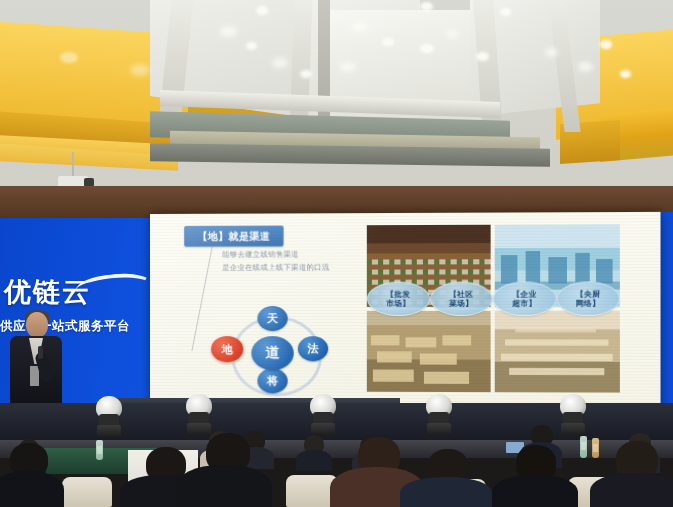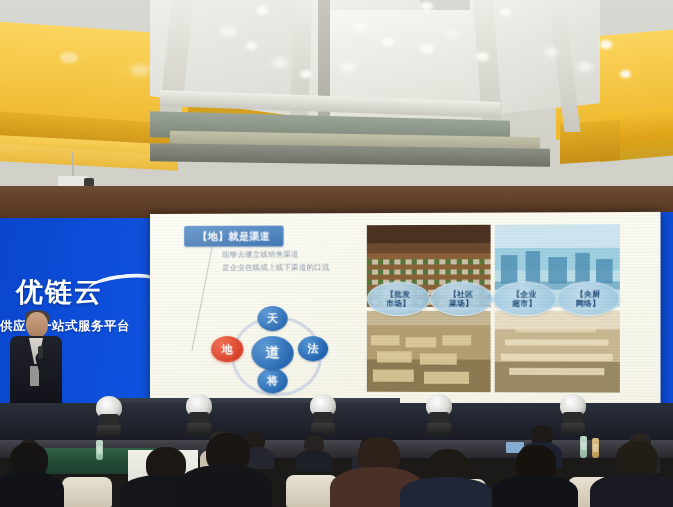--- a/index.html
+++ b/index.html
@@ -29,21 +29,21 @@
     background:linear-gradient(180deg,#6d4a33,#53351f 55%,#3a2415);}
   .wall-panel{position:absolute;background:rgba(0,0,0,.28);}
 
   
   .backdrop{position:absolute;background:#0b4ad4;}
   .backdrop.left{left:0;top:218px;width:150px;height:185px;
     background:linear-gradient(100deg,#0a46cd,#0f52e0);}
   .backdrop.right{left:648px;top:212px;width:25px;height:200px;background:#0c4cd6;}
 
   
-  .logo-wrap{position:absolute;left:16px;top:278px;width:146px;}
+  .logo-wrap{position:absolute;left:4px;top:278px;width:146px;}
   .logo-main{font-size:27px;font-weight:bold;color:#ffffff;letter-spacing:2px;
     text-shadow:0 1px 3px rgba(0,0,0,.35);line-height:1;}
   .logo-swoosh{position:absolute;left:72px;top:-4px;width:74px;height:22px;
     border-top:4px solid #ffffff;border-right:3px solid rgba(255,255,255,0);
     border-radius:60% 70% 0 0;transform:rotate(-6deg);opacity:.95;}
   .logo-sub{font-size:10px;font-style:italic;font-weight:bold;color:#eaf2ff;
     text-align:right;padding-right:18px;margin-top:-2px;letter-spacing:1px;}
   .logo-tag{position:absolute;left:0;top:318px;width:152px;font-size:12.5px;
     font-weight:bold;color:#fff;letter-spacing:.5px;white-space:nowrap;
     text-shadow:0 1px 2px rgba(0,0,0,.3);}

